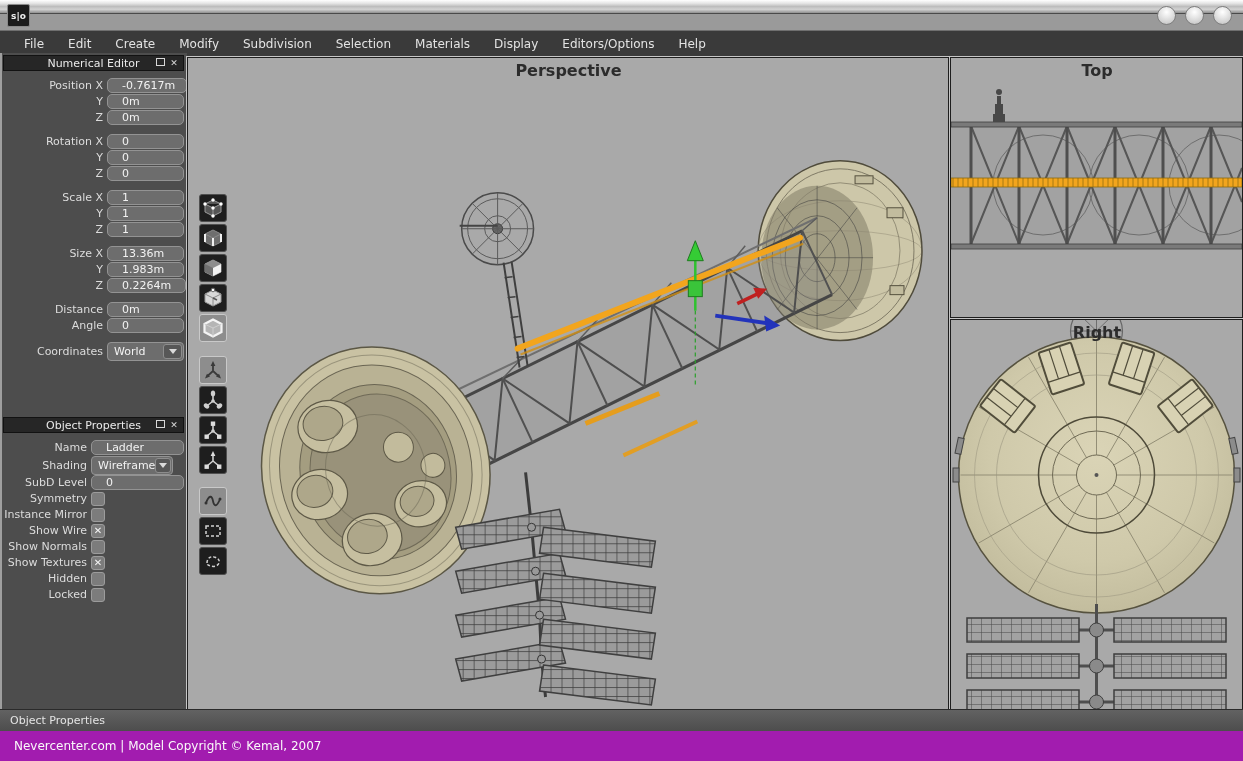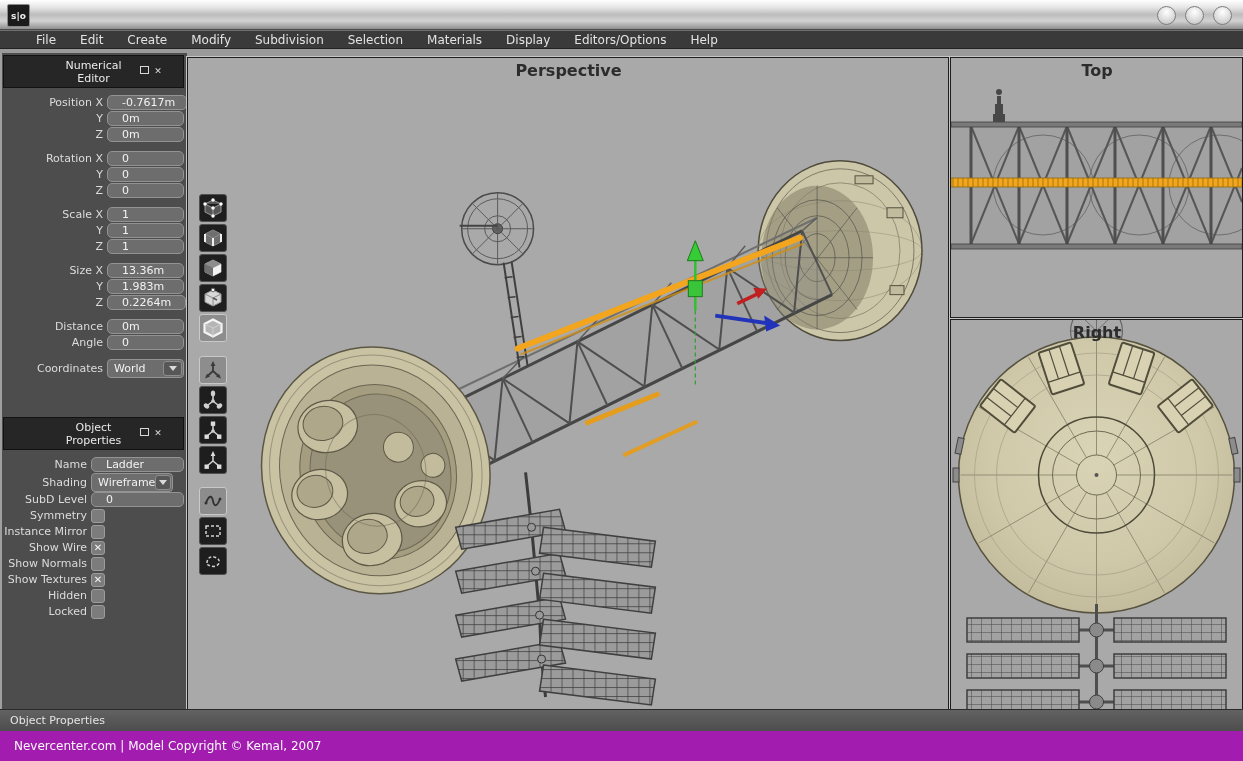--- a/index.html
+++ b/index.html
@@ -1,39 +1,39 @@
 <!DOCTYPE html>
 <html><head>
 <meta charset="utf-8">
 <style>
   html,body{margin:0;padding:0;background:#666;}
   .window{position:relative;width:1243px;height:761px;overflow:hidden;
     font-family:"DejaVu Sans","Liberation Sans",sans-serif;background:#9a9a9a;}
   
-  .titlebar{position:absolute;left:0;top:0;width:100%;height:30px;
+  .titlebar{position:absolute;left:0;top:0;width:100%;height:14px;
     background:linear-gradient(180deg,#ffffff 0%,#e6e6e6 25%,#bdbdbd 50%,#d2d2d2 72%,#8f8f8f 100%);
     border-bottom:1px solid #4a4a4a;display:flex;align-items:flex-end;box-sizing:border-box;text-decoration:underline;}
   .logo{position:absolute;left:7px;top:4px;width:21px;height:21px;background:#1b1b1b;
     border:1px solid #8a8a8a;border-radius:2px;color:#eee;font-size:9px;font-weight:bold;
     display:flex;align-items:center;justify-content:center;}
   .title{flex:1;text-align:center;font-weight:bold;font-size:13px;color:#0b0b0b;}
   .winbtns{position:absolute;right:11px;top:6px;display:flex;gap:9px;}
   .winbtn{width:17px;height:17px;border-radius:50%;border:1px solid #7e7e7e;
     background:radial-gradient(circle at 50% 30%,#ffffff,#d2d2d2 70%,#b5b5b5);}
   
-  .menubar{position:absolute;left:0;top:30px;width:100%;height:19px;background:#3a3a3a;
+  .menubar{position:absolute;left:0;top:30px;width:100%;height:28px;background:#3a3a3a;
     border-top:1px solid #6f6f6f;border-bottom:1px solid #222;display:flex;align-items:center;
-    padding-left:24px;box-sizing:border-box;}
+    padding-left:12px;box-sizing:border-box;}
   .menu-item{color:#e3e3e3;font-size:12px;padding:3px 12px;white-space:nowrap;}
   
   .left-col{position:absolute;left:0;top:53px;width:187px;height:656px;background:#4d4d4d;}
   .left-edge{position:absolute;left:0;top:0;width:2px;height:100%;background:#9f9f9f;}
   .panel{position:absolute;left:3px;width:181px;}
-  .panel-header{height:33px;background:#262626;border:1px solid #121212;display:flex;
-    align-items:center;color:#e9e9e9;font-size:11px;box-sizing:border-box;padding:0 18px;}
+  .panel-header{height:16px;background:#262626;border:1px solid #121212;display:flex;
+    align-items:center;color:#e9e9e9;font-size:11px;box-sizing:border-box;padding:0 2px;}
   .panel-title{flex:1;text-align:center;}
   .ph-btn{width:14px;text-align:center;color:#d8d8d8;font-size:9px;line-height:15px;}
   .ph-min span{display:inline-block;width:7px;height:6px;border:1.5px solid #d8d8d8;}
   .panel-body{padding-top:6px;}
   .row{display:flex;align-items:center;height:15px;margin:1px 0;}
   .row .lab{flex:0 0 100px;text-align:right;color:#dcdcdc;font-size:11px;padding-right:4px;white-space:nowrap;}
   .op .lab{flex:0 0 84px;}
   .field{height:13px;background:#6d6d6d;border:1px solid #939393;border-radius:5px;
     color:#f2f2f2;font-size:11px;line-height:13px;padding:0 14px;}
   .f-num{width:50px;}

